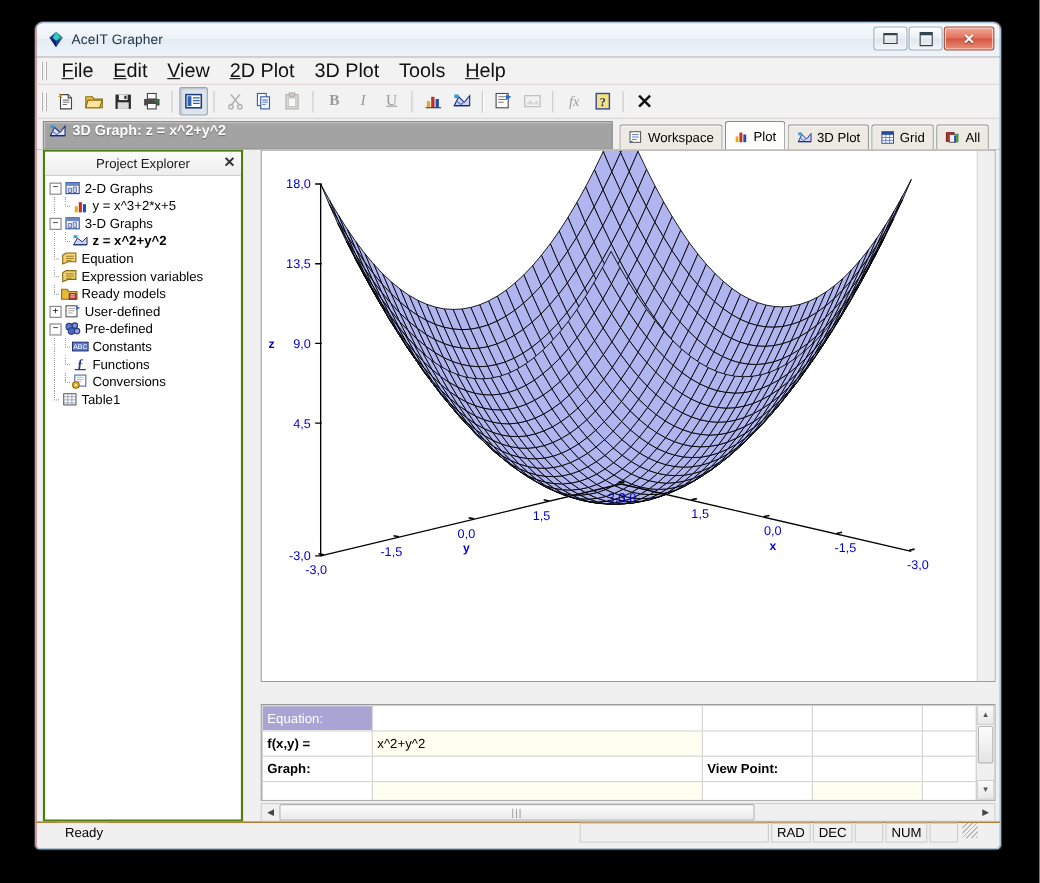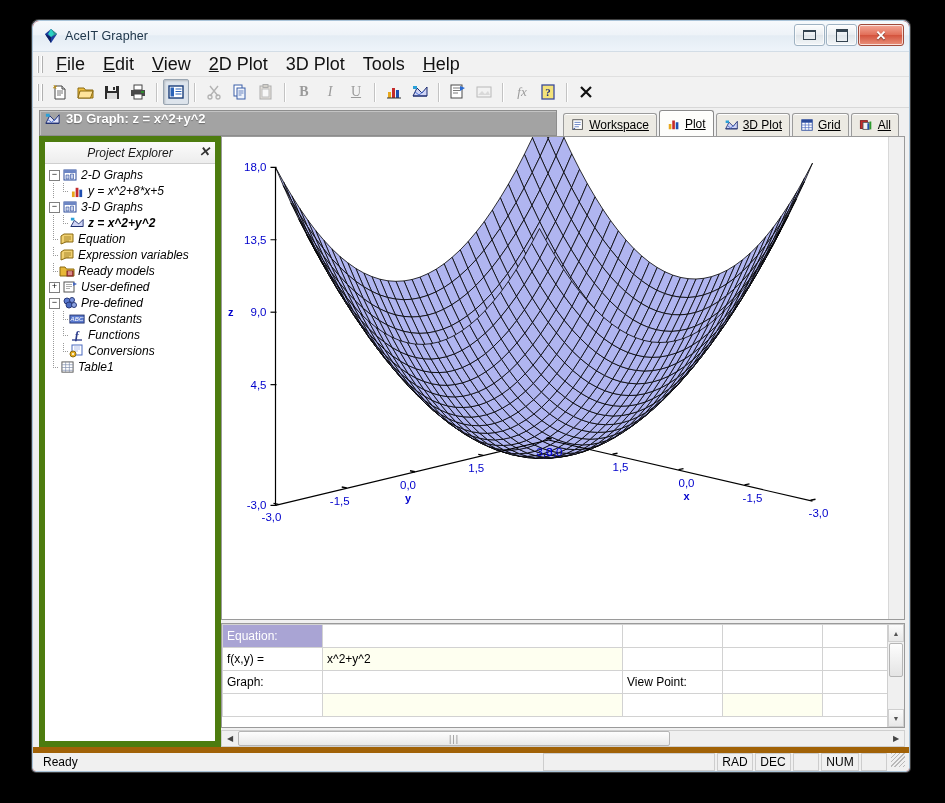--- a/index.html
+++ b/index.html
@@ -62,34 +62,34 @@
   .tbtn.pressed{border-color:#9aa6b2;background:#dde4ec;box-shadow:inset 1px 1px 2px rgba(0,0,0,.18);}
   
   #captionrow{height:28px;flex:0 0 28px;display:flex;align-items:stretch;background:#f0f0f0;padding:2px 4px 0 6px;box-sizing:border-box;}
   #doc-caption{
     flex:1;background:#a3a3a3;
     border:1px solid #8d8d8d;
     display:flex;align-items:flex-start;padding-left:4px;
     box-shadow:inset 1px 1px 0 rgba(255,255,255,.35);
   }
   #doc-caption .ctext{color:#fff;font-weight:bold;font-size:13px;margin-left:5px;text-shadow:0 1px 1px rgba(0,0,0,.35);}
-  #viewtabs{display:flex;align-items:flex-end;margin-left:6px;padding-right:4px;text-decoration:underline;}
+  #viewtabs{display:flex;align-items:flex-end;margin-left:6px;padding-right:4px;}
   .vtab{
     display:flex;align-items:center;gap:4px;height:22px;padding:0 7px;
     background:#eceae3;border:1px solid #9b9b9b;border-bottom:none;
     border-radius:3px 3px 0 0;font-size:12px;margin-right:2px;
     box-shadow:inset 0 1px 0 #fff;
   }
   .vtab.active{background:#fdfdfb;height:25px;border-color:#8b8b8b;font-weight:normal;justify-content:flex-end;}
   
   #bodysplit{flex:1;display:flex;min-height:0;background:#f0f0f0;padding:0 4px 0 6px;box-sizing:border-box;}
   
   #explorer{
-    width:182px;flex:0 0 182px;background:#fff;border:6px solid #4d7c0f;
-    display:flex;flex-direction:column;margin-right:0;box-sizing:border-box;font-style:italic;
+    width:182px;flex:0 0 182px;background:#fff;border:2px solid #4d7c0f;
+    display:flex;flex-direction:column;margin-right:16px;box-sizing:border-box;
   }
   #explorer-head{
     height:21px;flex:0 0 21px;background:linear-gradient(to bottom,#fbfbfb,#ededed);
     border-bottom:1px solid #cfcfcf;display:flex;align-items:center;justify-content:center;position:relative;
   }
   #explorer-head .etitle{font-size:12px;color:#1a1a1a;}
   #explorer-head .eclose{position:absolute;right:5px;top:2px;font-size:13px;color:#333;font-weight:bold;line-height:16px;}
   #tree{flex:1;overflow:hidden;padding:3px 0 0 2px;font-size:12px;}
   .trow{display:flex;align-items:center;height:16px;white-space:nowrap;padding-left:2px;}
   .tbox{width:9px;height:9px;border:1px solid #808080;background:#fff;display:flex;align-items:center;justify-content:center;
@@ -103,44 +103,44 @@
   .ticon{width:16px;height:15px;margin-right:3px;flex:0 0 16px;display:flex;align-items:center;justify-content:center;}
   .tlabel{font-size:12px;color:#000;}
   .tlabel.bold{font-weight:bold;}
   
   #plotpanel{flex:1;display:flex;flex-direction:column;min-width:0;}
   #plotarea{
     flex:0 0 484px;background:#fff;border:1px solid #9a9a9a;position:relative;overflow:hidden;box-sizing:border-box;
   }
   #plot-vscroll{position:absolute;right:0;top:0;bottom:0;width:15px;background:#f0f0f0;border-left:1px solid #d8d8d8;}
   
-  #gridwrap{flex:1;margin-top:3px;display:flex;flex-direction:column;min-height:0;}
+  #gridwrap{flex:1;margin-top:20px;display:flex;flex-direction:column;min-height:0;}
   #gridbody{flex:1;display:flex;min-height:0;background:#fff;border:1px solid #9a9a9a;box-sizing:border-box;}
   #gridtable{flex:1;overflow:hidden;}
   table.dg{border-collapse:collapse;width:100%;table-layout:fixed;}
   table.dg td{
     border:1px solid #d2d2d2;height:22px;font-size:12px;padding:0 4px;
     overflow:hidden;white-space:nowrap;vertical-align:middle;
   }
-  td.lbl{background:#ffffff;width:100px;}
+  td.lbl{background:#ffffff;width:100px;font-weight:bold;}
   td.hdr{background:#a9a4d4;color:#ffffff;}
   td.val{background:#fefff0;}
   td.blank{background:#ffffff;}
   #grid-vscroll{width:16px;flex:0 0 16px;background:#f0f0f0;border-left:1px solid #cfcfcf;display:flex;flex-direction:column;}
   .sbtn{height:16px;background:linear-gradient(to bottom,#fbfbfb,#e8e8e8);border:1px solid #cfcfcf;
         display:flex;align-items:center;justify-content:center;font-size:7px;color:#555;}
   .sthumb{height:32px;margin:1px;background:linear-gradient(to bottom,#fdfdfd,#e4e4e4);border:1px solid #b5b5b5;border-radius:2px;}
   #grid-hscroll{height:17px;flex:0 0 17px;margin-top:2px;background:#f0f0f0;border:1px solid #cfcfcf;display:flex;align-items:center;box-sizing:border-box;}
   .hbtn{width:16px;height:15px;display:flex;align-items:center;justify-content:center;font-size:8px;color:#444;}
   .hthumb{height:13px;background:linear-gradient(to bottom,#fdfdfd,#e9e9e9);border:1px solid #b5b5b5;border-radius:2px;
           display:flex;align-items:center;justify-content:center;color:#8d8d8d;font-size:9px;letter-spacing:1px;}
   
   #statusbar{
-    height:24px;flex:0 0 24px;background:#f0f0f0;border-top:6px solid #a16207;
-    display:flex;align-items:flex-start;padding:0 2px;box-sizing:border-box;
+    height:24px;flex:0 0 24px;background:#f0f0f0;border-top:1px solid #a16207;
+    display:flex;align-items:flex-start;padding:0 18px;box-sizing:border-box;
   }
   .spanel{border:1px solid #cdcdcd;height:18px;display:flex;align-items:center;padding:0 5px;margin-left:2px;
           font-size:12px;background:#f0f0f0;box-sizing:border-box;}
   .spanel.flat{border:none;}
   .grip{width:14px;height:14px;margin-left:4px;margin-right:2px;
         background:repeating-linear-gradient(135deg,#b9b9b9 0 1px,transparent 1px 3px);}
   svg{display:block;}
 </style>
 </head>
 <body>
@@ -403,21 +403,21 @@
         <div class="trow">
           <span class="tdots"></span>
             <span class="tdots elbow"></span>
           <span class="ticon">
             <svg width="15" height="13" viewBox="0 0 16 14">
               <rect x="2" y="7" width="3" height="6" fill="#e8a81c"></rect>
               <rect x="6" y="3" width="3" height="10" fill="#c42b2b"></rect>
               <rect x="10" y="5" width="3" height="8" fill="#1f4fb0"></rect>
             </svg>
           </span>
-          <span class="tlabel">y = x^2+8*x+5</span>
+          <span class="tlabel">y = x^3+2*x+5</span>
         </div>
 
         <div class="trow">
           <span class="tbox">−</span>
           <span class="ticon">
             <svg width="16" height="14" viewBox="0 0 16 14">
               <rect x="2" y="2" width="12" height="10" fill="#fff" stroke="#2a4a9a"></rect>
               <rect x="2" y="2" width="12" height="3" fill="#6d86c4"></rect>
               <path d="M4 7h3v4H4zM8.5 6h3v5h-3z" fill="#c9d2ea" stroke="#2a4a9a" stroke-width=".6"></path>
             </svg>

